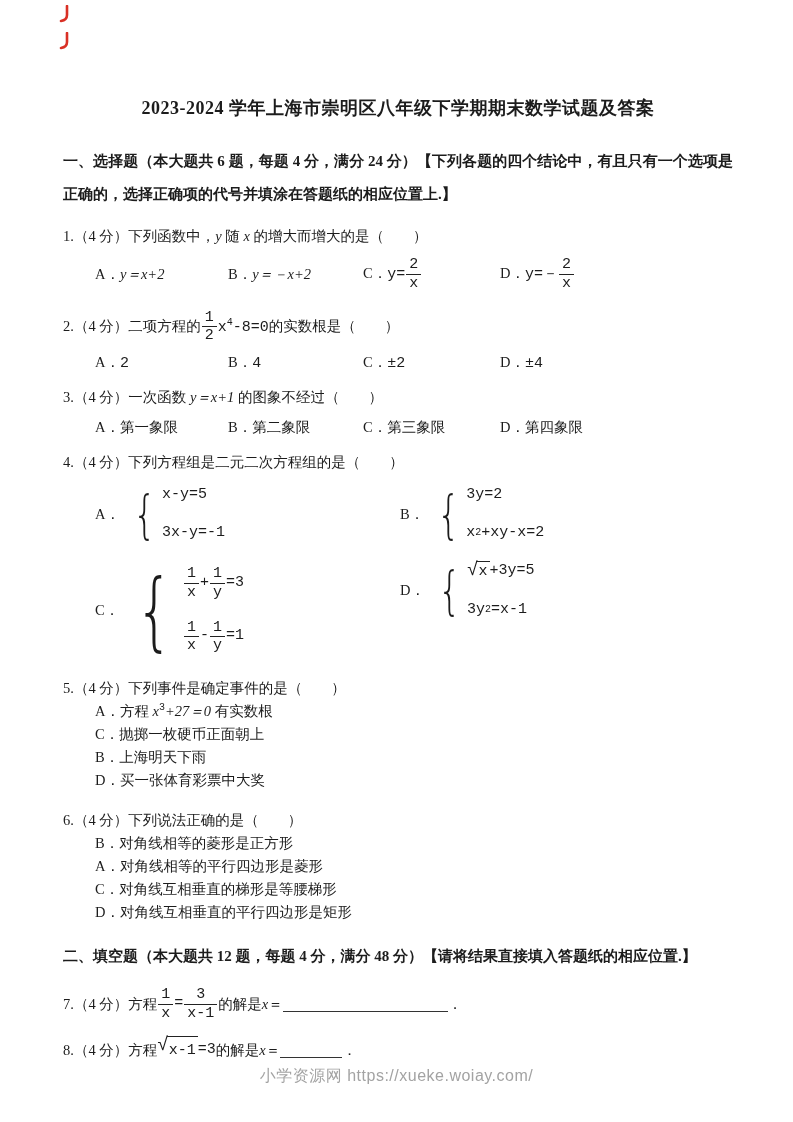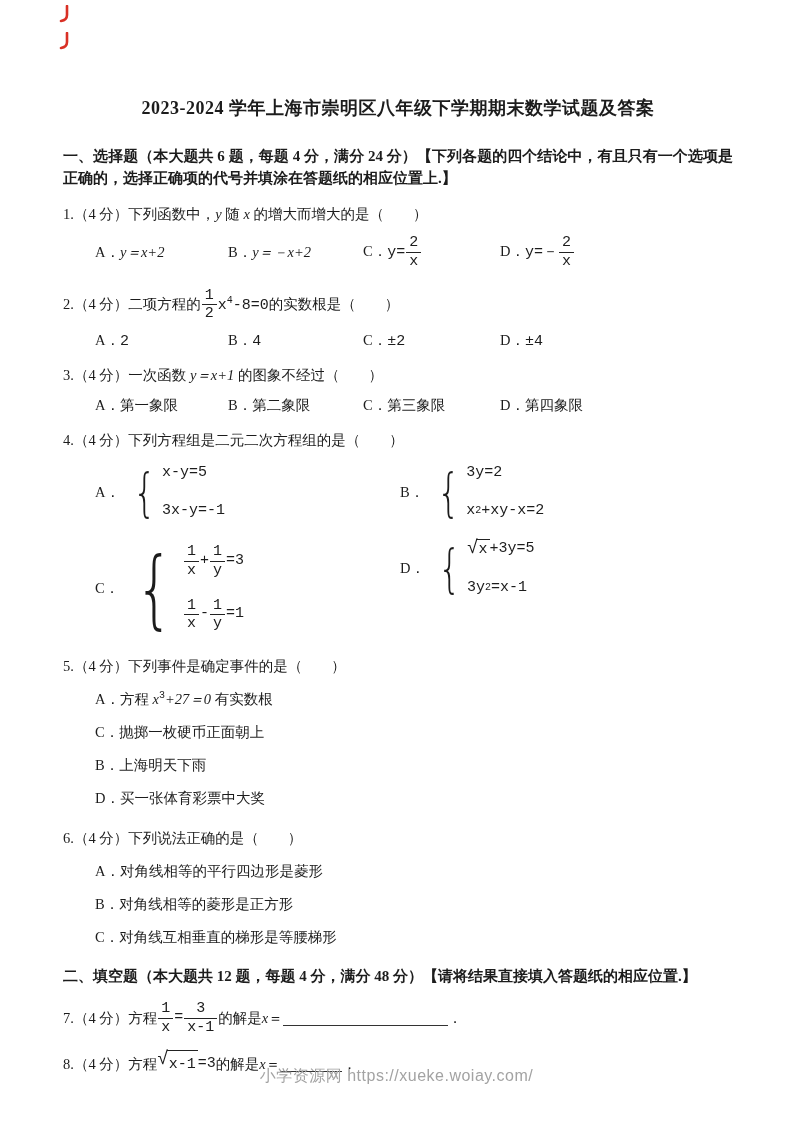--- a/index.html
+++ b/index.html
@@ -9,27 +9,27 @@
     overflow:hidden;
   }
   .content{position:absolute;left:63px;top:0;width:670px;}
   .red-marks{position:absolute;left:58px;top:5px;width:20px;display:flex;flex-direction:column;gap:9px;}
   .red-marks svg{display:block;}
   h1.title{
     margin:96px 0 0 0;text-align:center;font-size:18px;font-weight:bold;
     letter-spacing:0.5px;
   }
   .sec-heading{
-    margin:25px 0 0 0;font-weight:bold;line-height:22px;text-align:justify;font-size:15px;
+    margin:25px 0 0 0;font-weight:bold;line-height:33px;text-align:justify;font-size:15px;
   }
   .stem{margin:13px 0 0 0;line-height:24px;}
   .opts{display:flex;padding-left:32px;margin:9px 0 0 0;align-items:center;}
   .opts .o1{width:133px;} .opts .o2{width:135px;} .opts .o3{width:137px;} .opts .o4{flex:1;}
   .optcol{display:flex;flex-direction:column;padding-left:32px;}
-  .optcol .optline{margin-top:10px;line-height:23px;}
+  .optcol .optline{line-height:23px;}
   .tt{font-family:"Liberation Mono",monospace;font-size:15px;}
   .mi{font-family:"Liberation Serif",serif;font-style:italic;}
   sup.sp{font-size:10px;line-height:0;vertical-align:6px;font-family:"Liberation Mono",monospace;}
   .frac{display:inline-flex;flex-direction:column;vertical-align:middle;text-align:center;
         line-height:1.05;margin:0 1px;font-family:"Liberation Mono",monospace;font-size:15px;}
   .frac .fnum{border-bottom:1.4px solid #222;padding:0 3px 1px 3px;display:block;}
   .frac .fden{padding:1px 3px 0 3px;display:block;}
   .sqrt{display:inline-flex;align-items:flex-start;font-family:"Liberation Mono",monospace;font-size:15px;}
   .sqrt .rad{font-size:19px;line-height:1;margin-right:-2px;}
   .sqrt .rcand{border-top:1.4px solid #222;padding:1px 2px 0 2px;}
@@ -203,23 +203,24 @@
       <span class="optline"><span>A．</span><span>方程 </span><span class="mi">x</span><sup class="sp">3</sup><span class="mi">+27＝0</span><span> 有实数根</span></span>
       <span class="optline">C．抛掷一枚硬币正面朝上</span>
       <span class="optline">B．上海明天下雨</span>
       <span class="optline">D．买一张体育彩票中大奖</span>
     </div>
   </div>
 
   <div>
     <p class="stem gap16">6.（4 分）下列说法正确的是（　　）</p>
     <div class="optcol">
+      <span class="optline">B．对角线相等的菱形是正方形</span>
       <span class="optline">A．对角线相等的平行四边形是菱形</span>
-      <span class="optline">B．对角线相等的菱形是正方形</span>
       <span class="optline">C．对角线互相垂直的梯形是等腰梯形</span>
+      <span class="optline">D．对角线互相垂直的平行四边形是矩形</span>
     </div>
   </div>
 
   <p class="sec-heading gap16">二、填空题（本大题共 12 题，每题 4 分，满分 48 分）【请将结果直接填入答题纸的相应位置.】</p>
 
   <div class="fillrow">
     <span>7.（4 分）方程</span>
     <span class="frac">
         <span class="fnum">1</span>
         <span class="fden">x</span>

